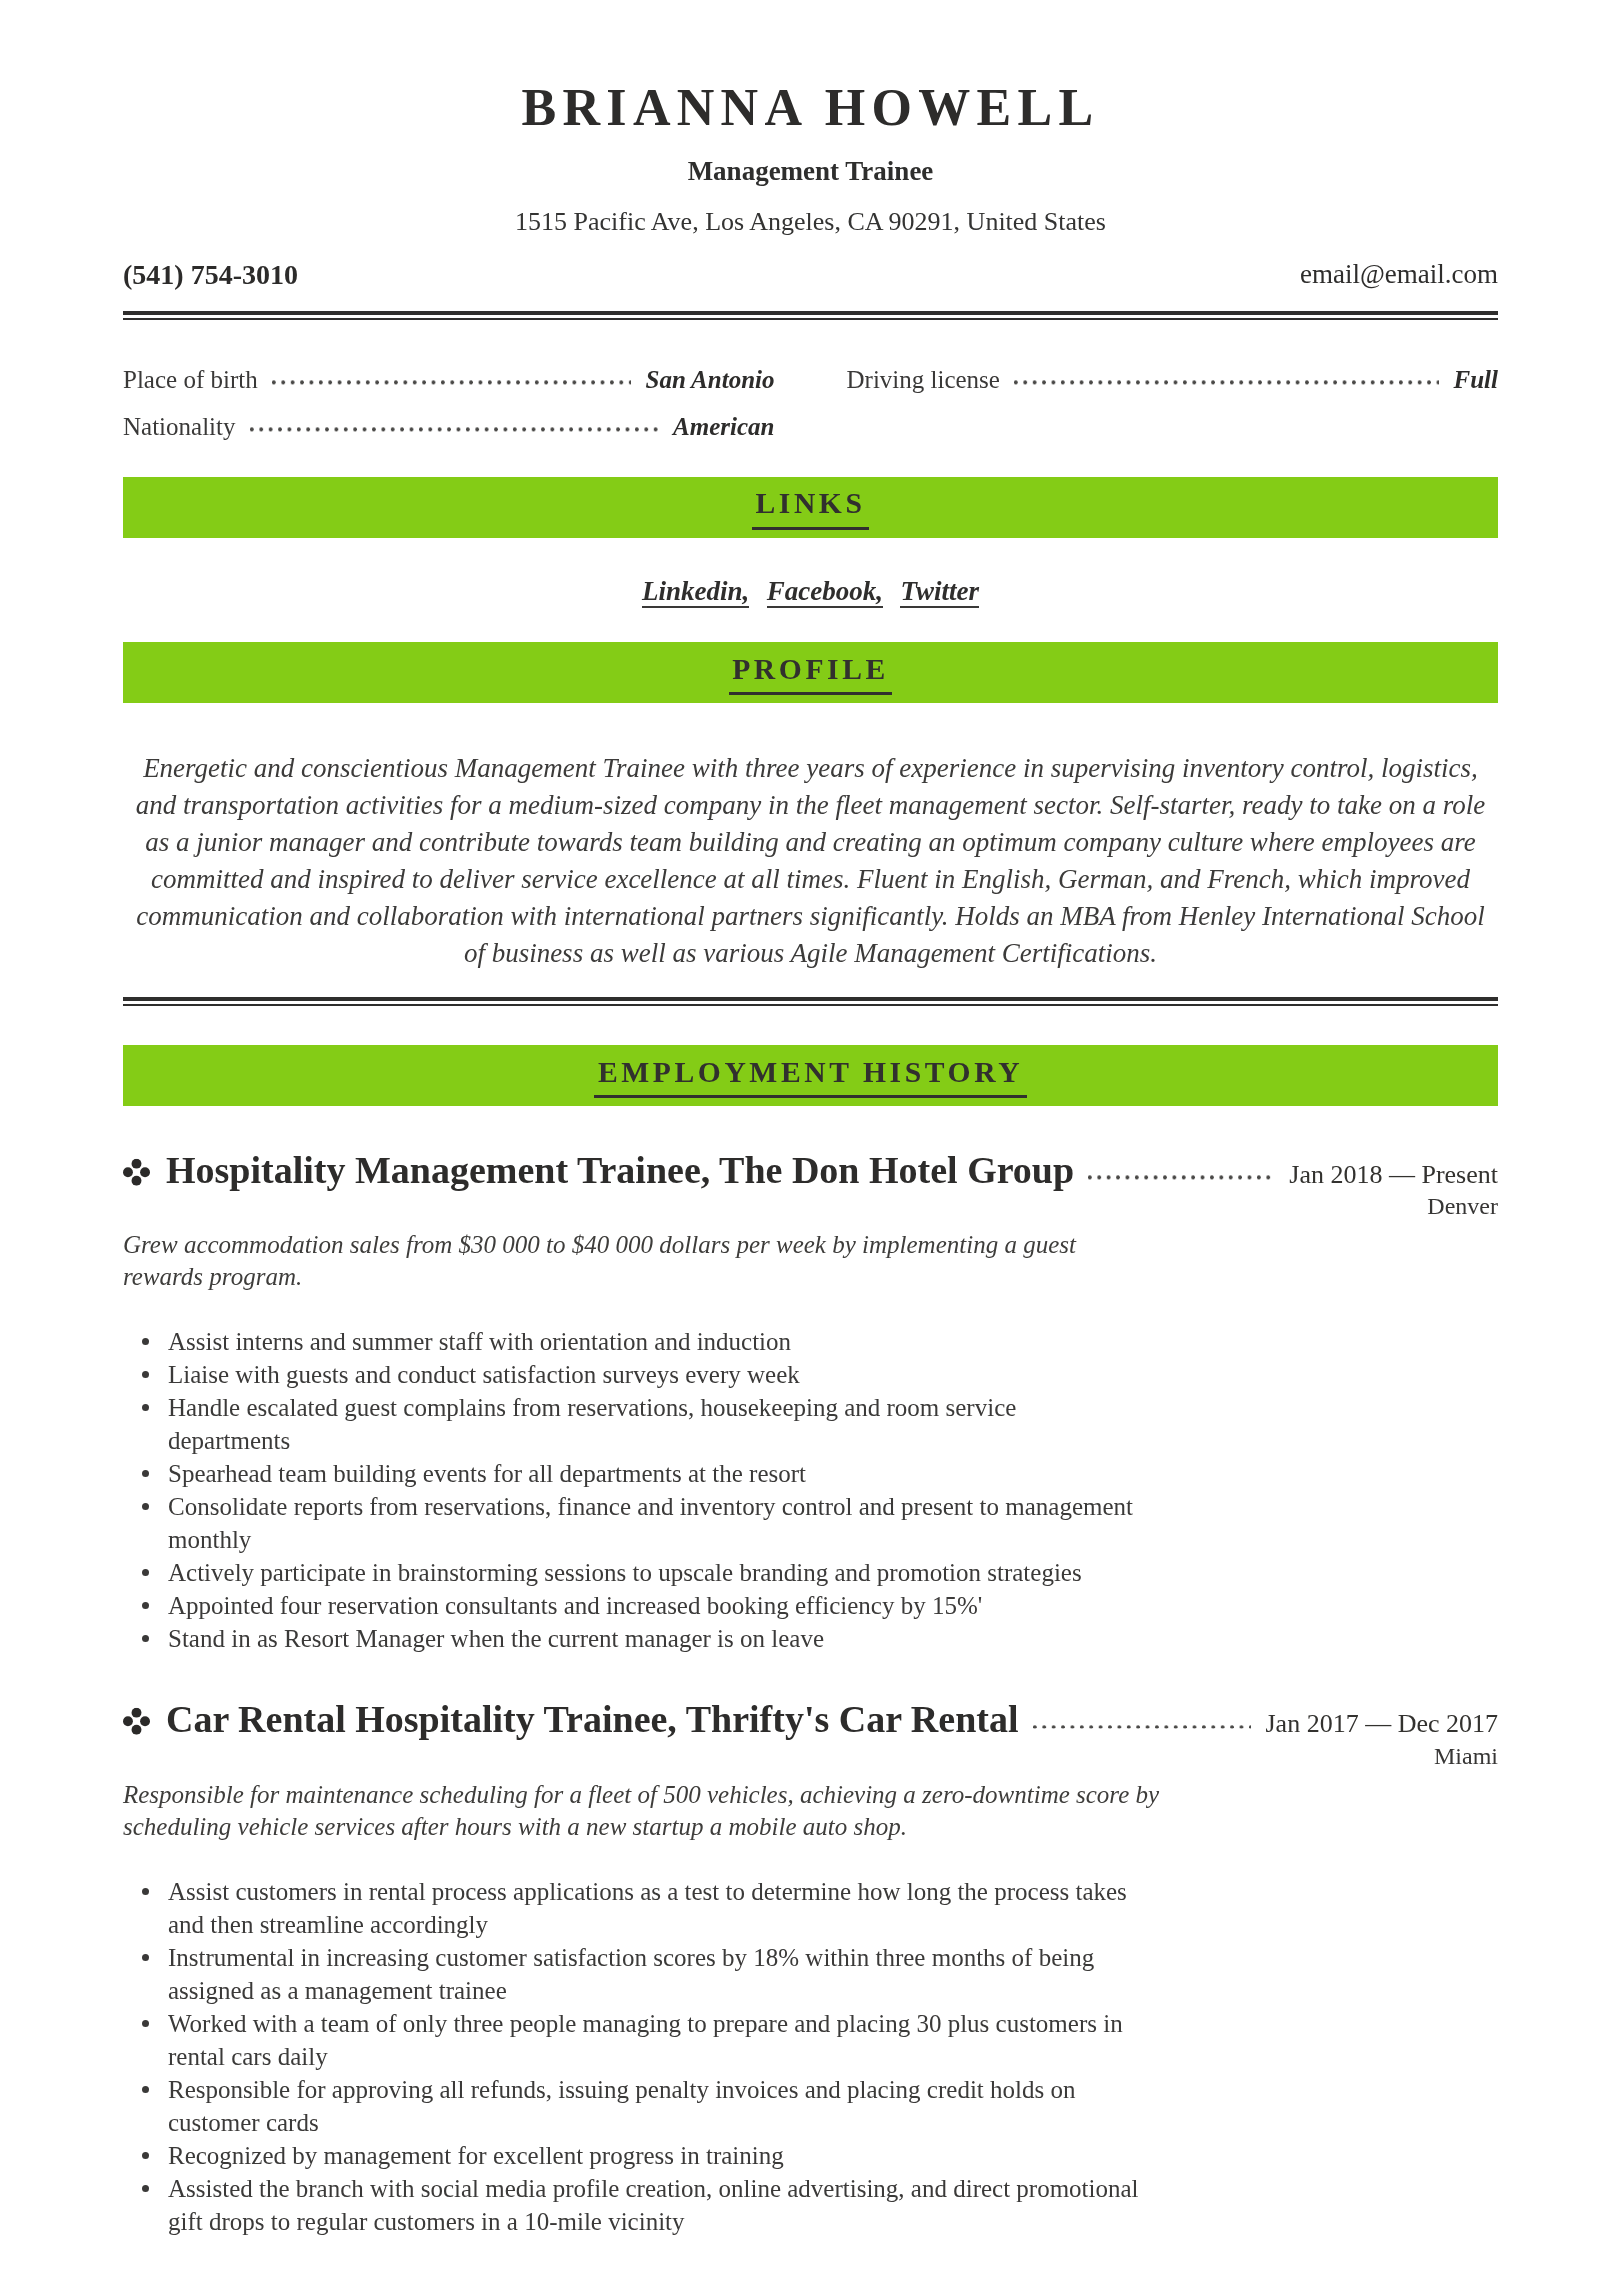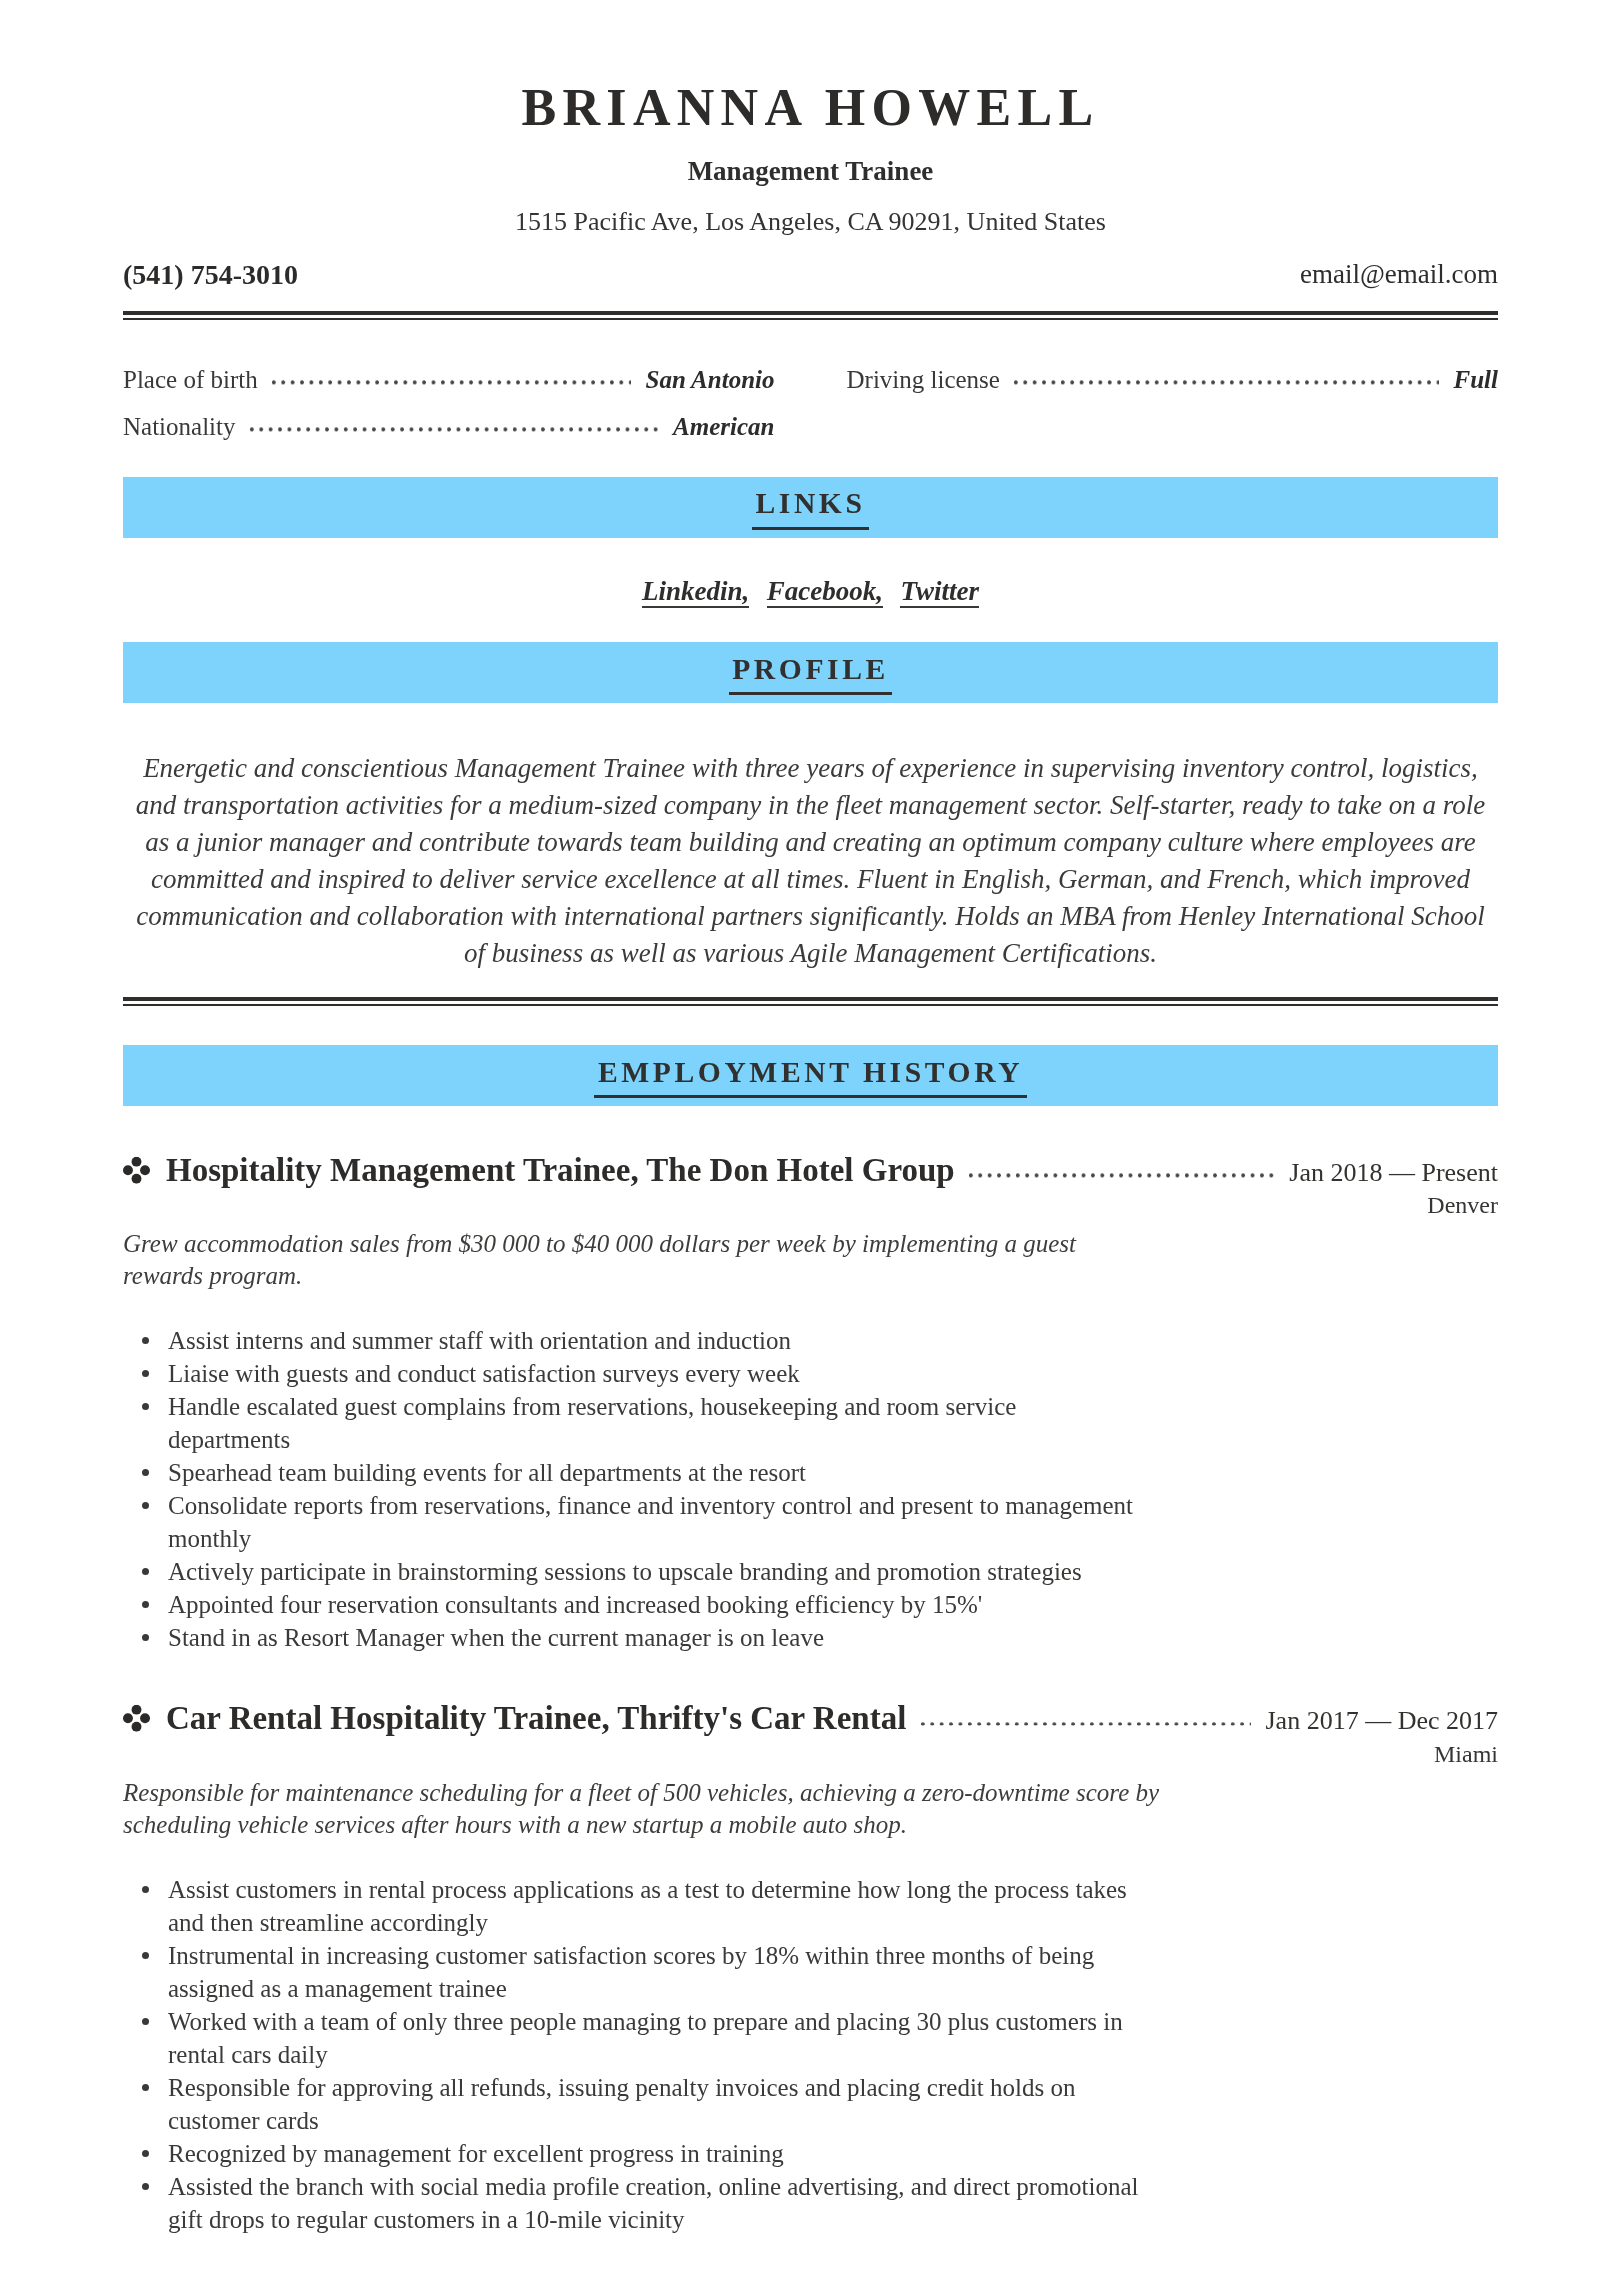--- a/index.html
+++ b/index.html
@@ -76,21 +76,21 @@
     transform: translateY(-3.6px);
     background-image: radial-gradient(circle at 1.8px 1.8px, #4a4947 1.6px, transparent 2.1px);
     background-size: 9.4px 3.6px;
     background-repeat: repeat-x;
     background-position: left bottom;
     min-width: 54px;
   }
   
   .band {
     margin-top: 36px;
-    background: #7dd3fc;
+    background: #84cc16;
     text-align: center;
     padding: 9.9px 0 8px 0;
   }
   .band-heading {
     display: inline-block;
     font-size: 29.6px;
     line-height: 34px;
     font-weight: bold;
     letter-spacing: 3.6px;
     color: #31302e;
@@ -127,21 +127,21 @@
   .job { margin-top: 45px; }
   .job-title-row { display: flex; align-items: baseline; }
   .job-icon {
     flex: 0 0 auto;
     margin-right: 16px;
     transform: translateY(2.7px);
   }
   .job-icon svg { display: block; }
   .job-title {
     white-space: nowrap;
-    font-size: 33px;
+    font-size: 38px;
     line-height: 38px;
     font-weight: bold;
     color: #2d2c2b;
   }
   .job-dates { white-space: nowrap; font-size: 26px; color: #33322f; }
   .job-location {
     margin-top: 3.6px;
     text-align: right;
     font-size: 24px;
     line-height: 27px;

